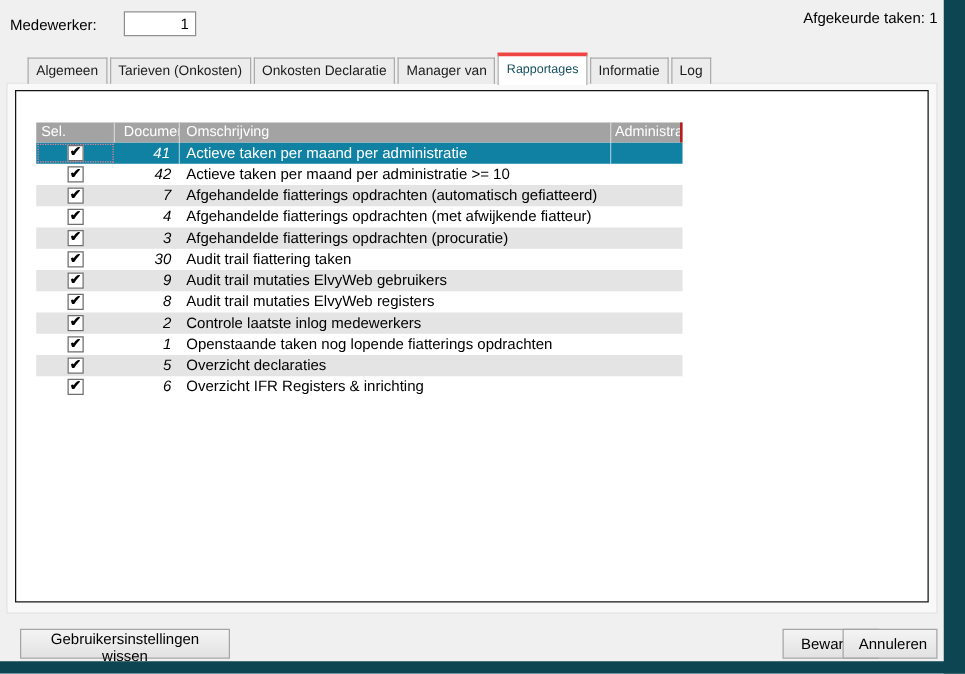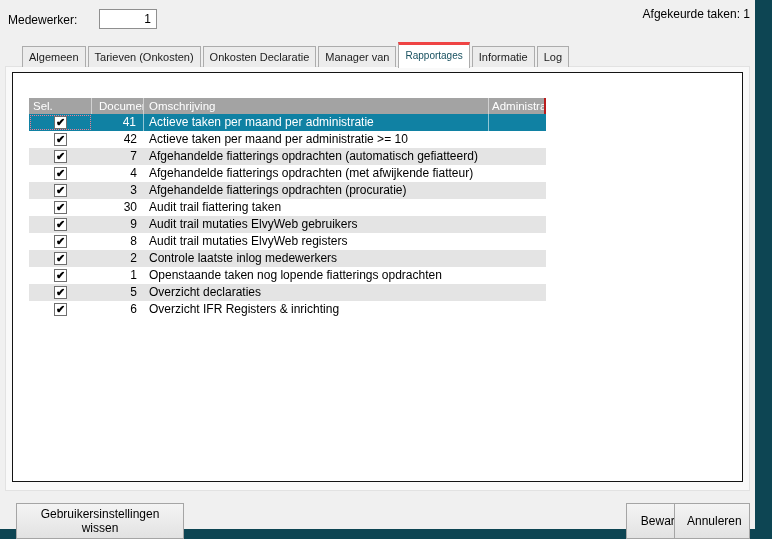--- a/index.html
+++ b/index.html
@@ -49,36 +49,36 @@
     background:#a3a3a3;color:#fff;border-right:1px solid #d2d2d2;box-sizing:border-box;
     line-height:16px;font-size:11.5px;overflow:hidden;white-space:nowrap;cursor:default;
   }
   .hcell.c-sel{width:63px;padding-left:4px;}
   .hcell.c-num{width:52px;padding-left:7px;}
   .hcell.c-desc{width:345px;padding-left:5px;}
   .hcell.c-admin{width:57px;padding-left:3px;border-right:2px solid #b91c1c;}
 
   .grid-row{display:flex;height:17px;align-items:stretch;line-height:17px;cursor:default;}
   .cell-sel{width:63px;display:flex;justify-content:center;align-items:center;box-sizing:border-box;}
-  .cell-num{width:52px;text-align:right;padding-right:7px;box-sizing:border-box;overflow:hidden;}
+  .cell-num{width:52px;text-align:right;padding-right:7px;box-sizing:border-box;overflow:hidden;font-style:italic;}
   .cell-desc{width:345px;padding-left:5px;box-sizing:border-box;white-space:nowrap;overflow:hidden;}
   .cell-admin{width:57px;box-sizing:border-box;}
   .row-stripe{background:#e4e4e4;}
   .row-selected{background:#1081a3;color:#fff;}
   .row-selected .cell-sel{outline:1px dotted #ee8094;outline-offset:-2px;}
   .row-selected .cell-num,.row-selected .cell-desc{border-right:1px solid rgba(255,255,255,.55);}
   .cb{
     width:13px;height:13px;box-sizing:border-box;background:#fff;border:1px solid #6e6e6e;
     display:flex;align-items:center;justify-content:center;
     font-size:11px;line-height:11px;color:#000;font-weight:bold;cursor:default;
   }
 
   
   .btn{
-    position:absolute;height:36px;box-sizing:border-box;
+    position:absolute;height:24px;box-sizing:border-box;
     background:linear-gradient(#f4f4f4,#e2e2e2);border:1px solid #a5a5a5;
     font-family:inherit;font-size:12px;color:#000;text-align:center;padding:0 12px;cursor:default;
   }
   .btn-wissen{left:16px;top:503px;width:168px;}
   .btn-bewaren{left:590px;top:503px;width:77px;margin-left:36px;}
   .btn-annuleren{left:674px;top:503px;width:76px;}
 </style>
 </head>
 <body>
 

